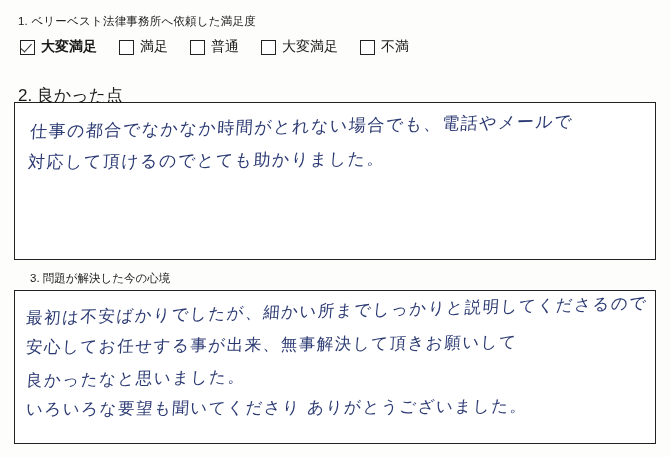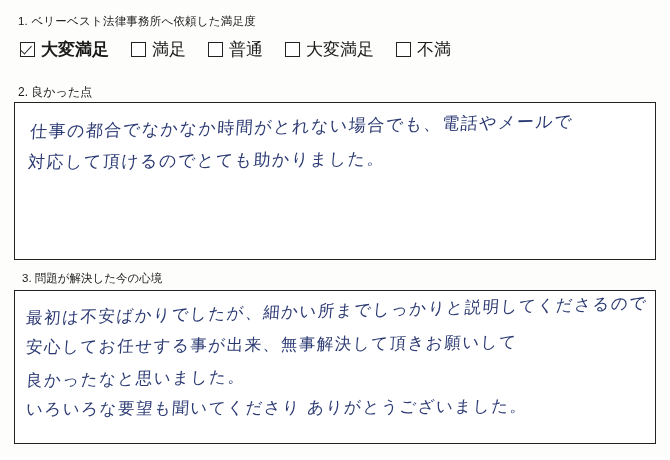--- a/index.html
+++ b/index.html
@@ -39,21 +39,21 @@
     left: 20px;
     top: 38px;
     display: flex;
     align-items: center;
     gap: 22px;
   }
   .choice {
     display: flex;
     align-items: center;
     gap: 6px;
-    font-size: 17px;
+    font-size: 14px;
     white-space: nowrap;
   }
   .box {
     width: 13px;
     height: 13px;
     border: 1.3px solid #222;
     background: #fff;
     position: relative;
     flex: 0 0 auto;
   }
@@ -70,37 +70,37 @@
   }
   .choice.selected .choice-label {
     font-weight: bold;
   }
 
   
   .q2-title {
     position: absolute;
     left: 18px;
     top: 84px;
-    font-size: 12px;
+    font-size: 17px;
     white-space: nowrap;
   }
   .box2 {
     position: absolute;
     left: 14px;
     top: 102px;
     width: 640px;
     height: 156px;
     border: 1.4px solid #222;
     background: #ffffff;
   }
 
   
   .q3-title {
     position: absolute;
-    left: 22px;
+    left: 30px;
     top: 271px;
     font-size: 11.5px;
     white-space: nowrap;
   }
   .box3 {
     position: absolute;
     left: 14px;
     top: 290px;
     width: 640px;
     height: 152px;

